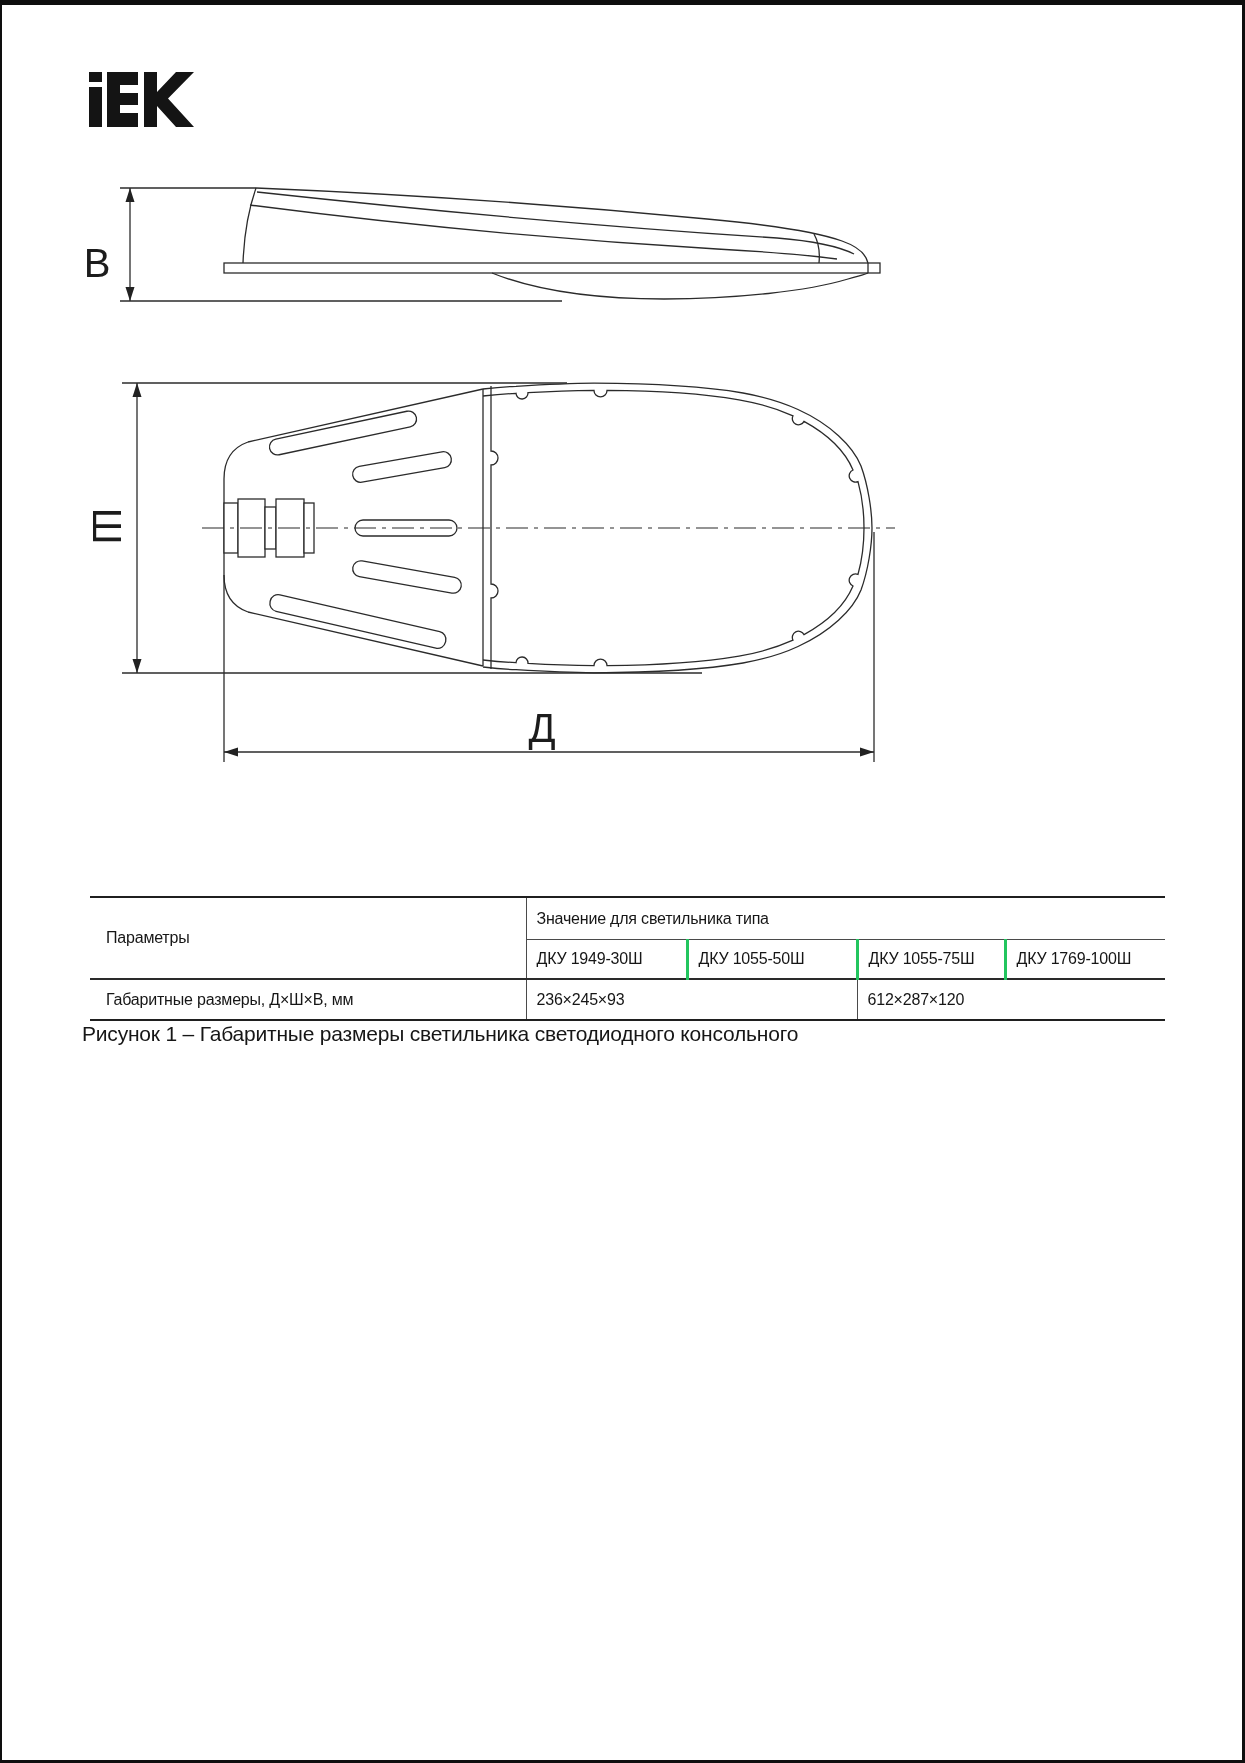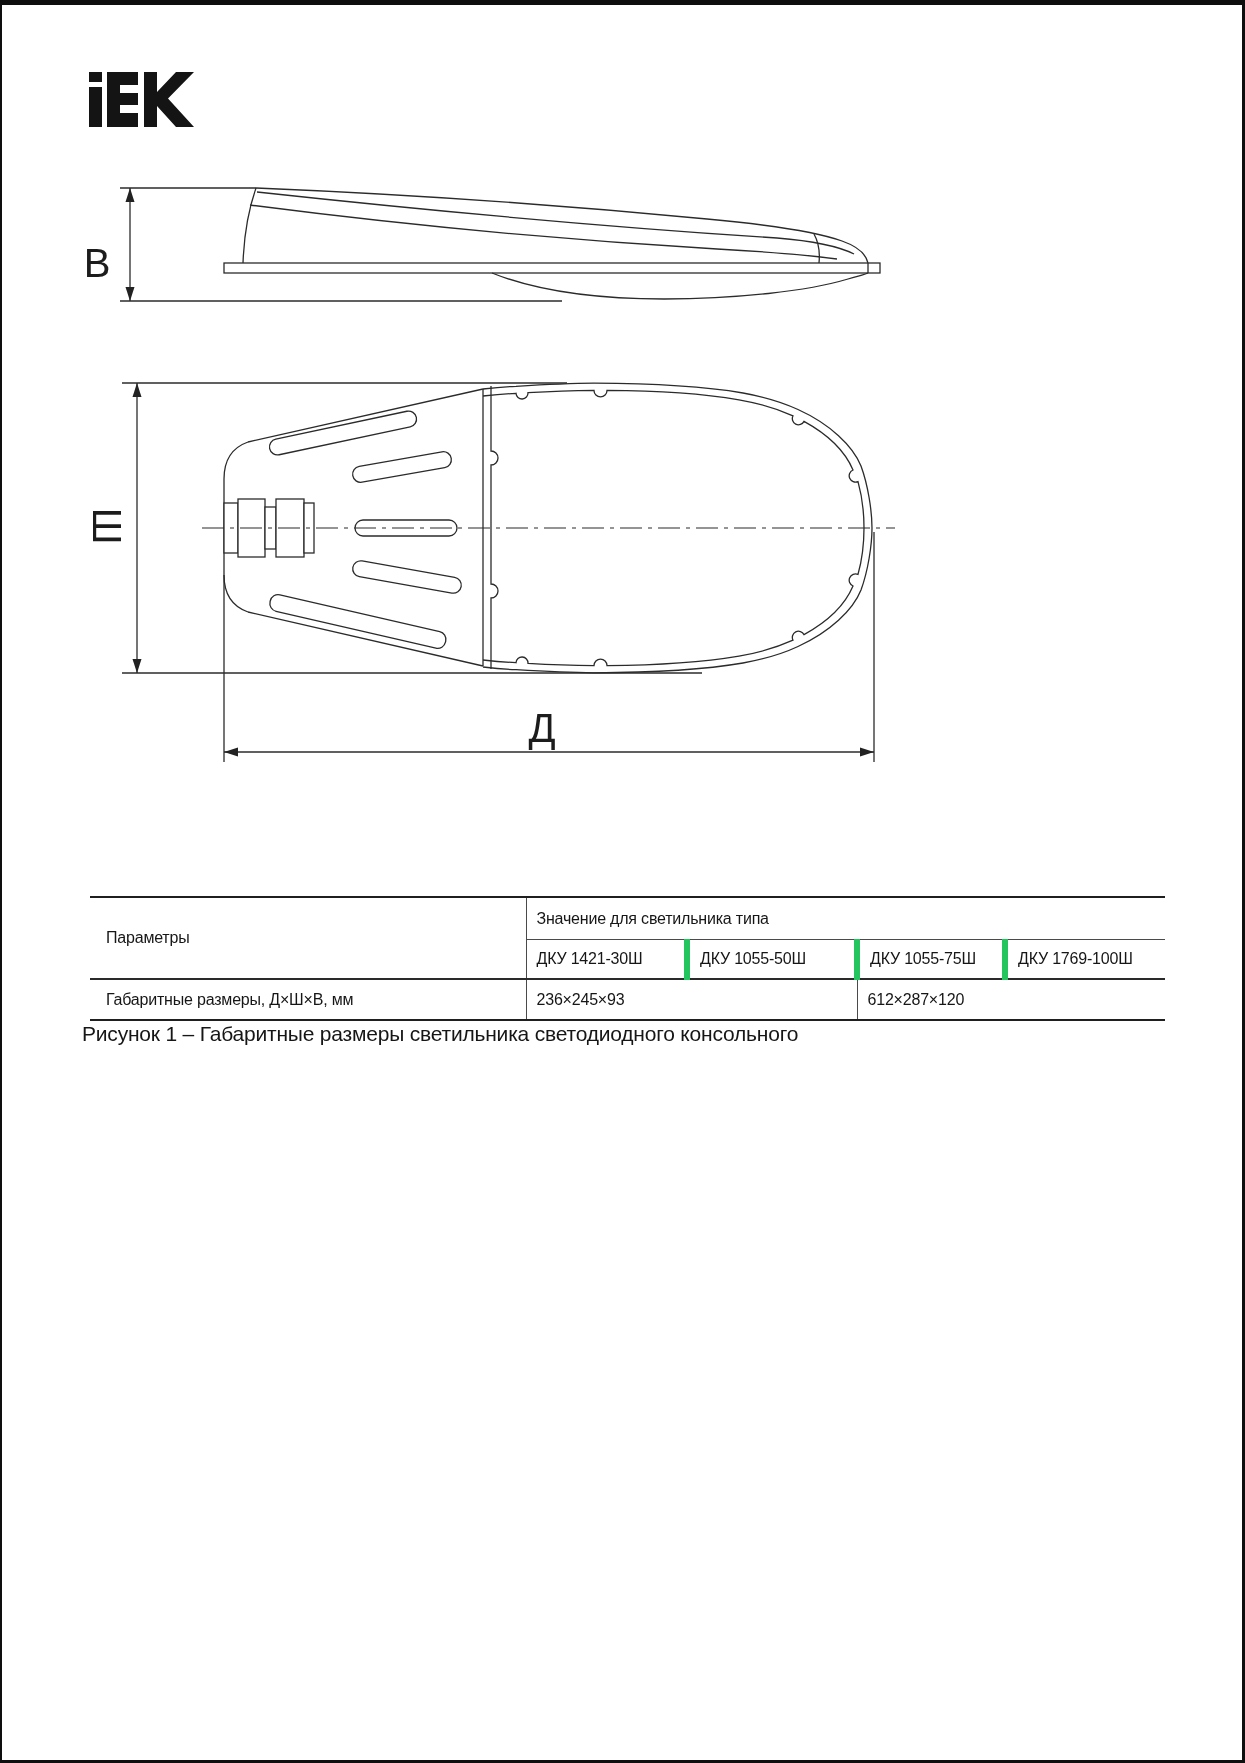--- a/index.html
+++ b/index.html
@@ -18,21 +18,21 @@
     position:absolute; left:88px; top:891px; width:1075px;
     border-collapse:collapse; table-layout:fixed;
     font-size:16px; letter-spacing:-0.2px; color:#161616;
   }
   .spec-table td { vertical-align:middle; padding:0 6px 0 10px; white-space:nowrap; overflow:hidden; }
   .row1 td { height:41px; border-top:2px solid #1f1f1f; }
   .row2 td { height:38px; }
   .row3 td { height:39px; border-bottom:2px solid #1f1f1f;margin-top:30px; }
   td.param { padding-left:16px; }
   td.vhead { border-left:1px solid #4a4a4a; border-bottom:1px solid #4a4a4a; }
-  td.model { border-left:6px solid #22c55e; border-bottom:2px solid #2a2a2a; }
+  td.model { border-left:3px solid #22c55e; border-bottom:2px solid #2a2a2a; }
   td.model.first { border-left:1px solid #4a4a4a; }
   td.param2 { padding-left:16px; }
   td.under-models { border-bottom:2px solid #2a2a2a; }
   td.val { border-left:1px solid #4a4a4a; }
   .caption { position:absolute; left:80px; top:1017px; font-size:21px; letter-spacing:-0.2px; color:#161616; }
 </style>
 </head>
 <body>
 
 <div class="page">
@@ -156,21 +156,21 @@
         <col style="width:170px">
         <col style="width:148px">
         <col style="width:160px">
     </colgroup>
     <tbody>
         <tr class="row1">
       <td class="param under-models" rowspan="2">Параметры</td>
       <td class="vhead" colspan="4">Значение для светильника типа</td>
     </tr>
     <tr class="row2">
-      <td class="model first">ДКУ 1421-30Ш</td>
+      <td class="model first">ДКУ 1949-30Ш</td>
       <td class="model">ДКУ 1055-50Ш</td>
       <td class="model">ДКУ 1055-75Ш</td>
       <td class="model">ДКУ 1769-100Ш</td>
     </tr>
     <tr class="row3">
       <td class="param2">Габаритные размеры, Д×Ш×В, мм</td>
       <td class="val" colspan="2">236×245×93</td>
       <td class="val" colspan="2">612×287×120</td>
     </tr>
   </tbody>

